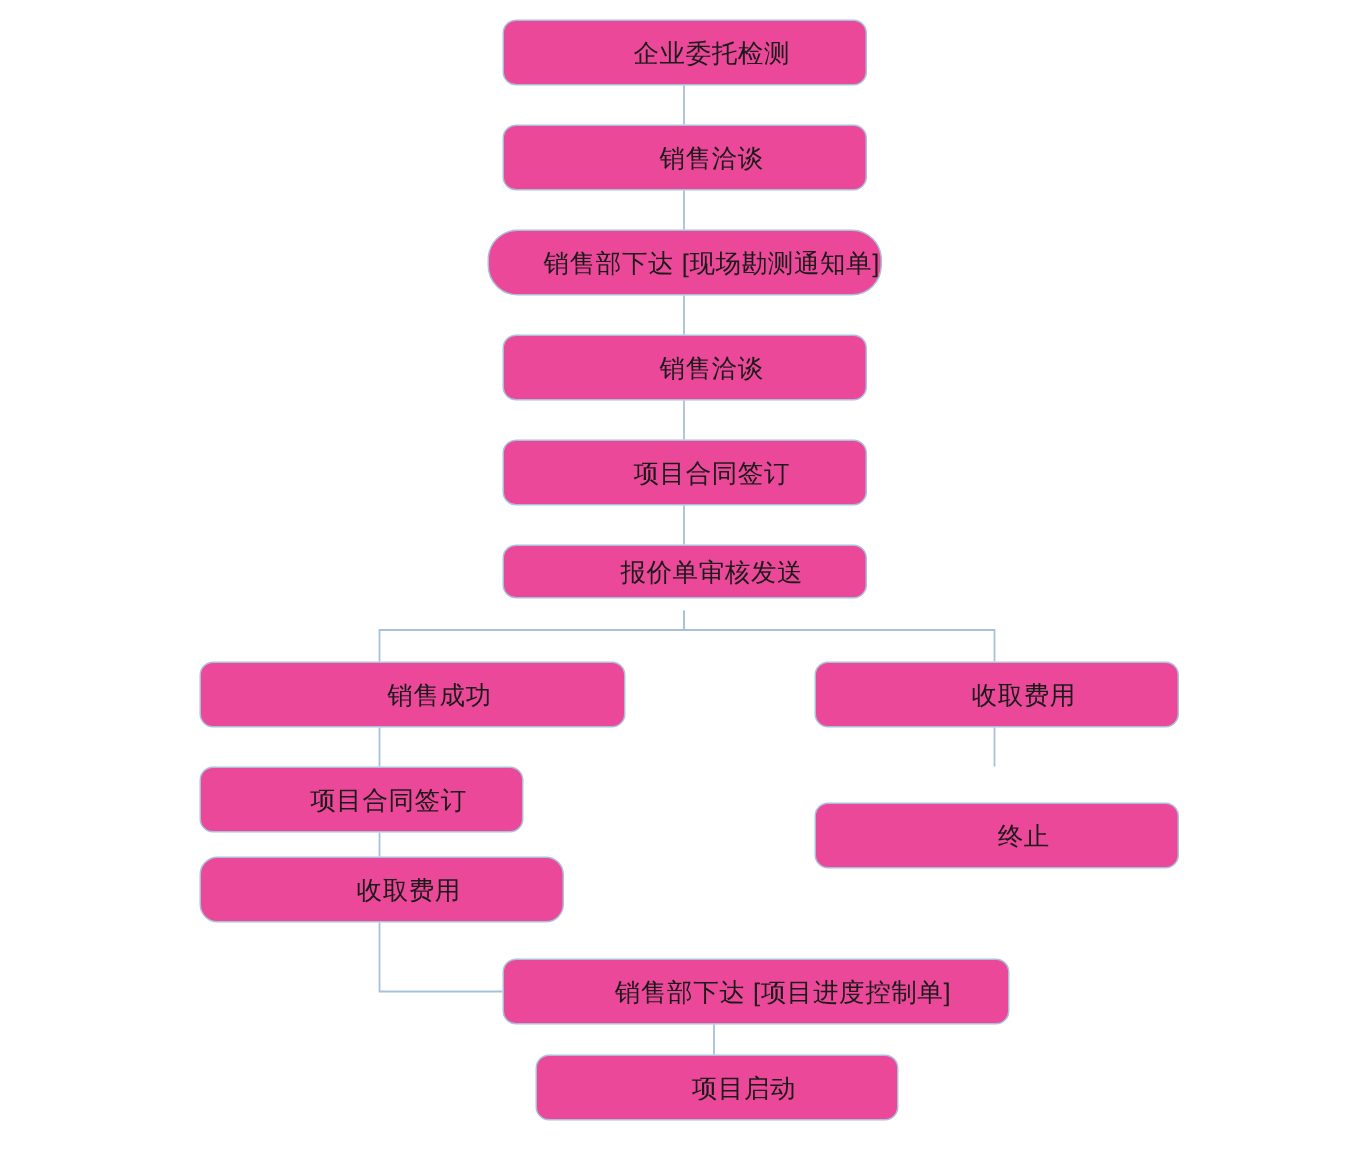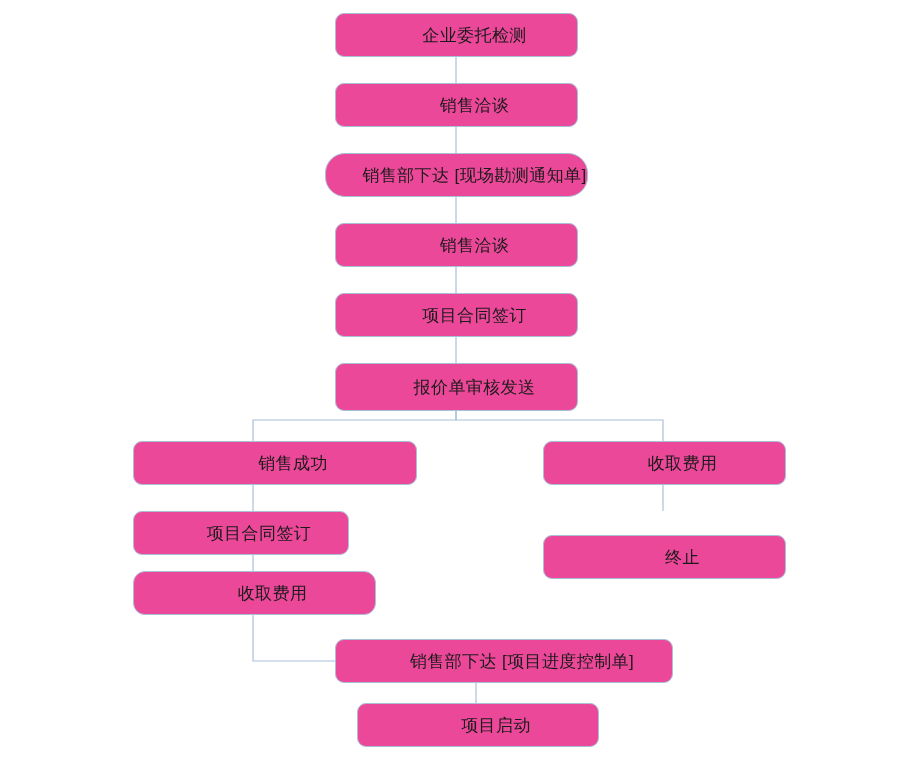--- a/index.html
+++ b/index.html
@@ -74,21 +74,21 @@
     </div>
     <div class="node" style="left: 325px; top: 153px; width: 263px; height: 44px; border-radius: 20px;">
       <span class="node-label">销售部下达 [现场勘测通知单]</span>
     </div>
     <div class="node" style="left: 335px; top: 223px; width: 243px; height: 44px;">
       <span class="node-label">销售洽谈</span>
     </div>
     <div class="node" style="left: 335px; top: 293px; width: 243px; height: 44px;">
       <span class="node-label">项目合同签订</span>
     </div>
-    <div class="node" style="left: 335px; top: 363px; width: 243px; height: 48px;">
+    <div class="node" style="left: 335px; top: 363px; width: 243px; height: 36px;">
       <span class="node-label">报价单审核发送</span>
     </div>
     <div class="node" style="left: 133px; top: 441px; width: 284px; height: 44px;">
       <span class="node-label">销售成功</span>
     </div>
     <div class="node" style="left: 543px; top: 441px; width: 243px; height: 44px;">
       <span class="node-label">收取费用</span>
     </div>
     <div class="node" style="left: 133px; top: 511px; width: 216px; height: 44px;">
       <span class="node-label">项目合同签订</span>

